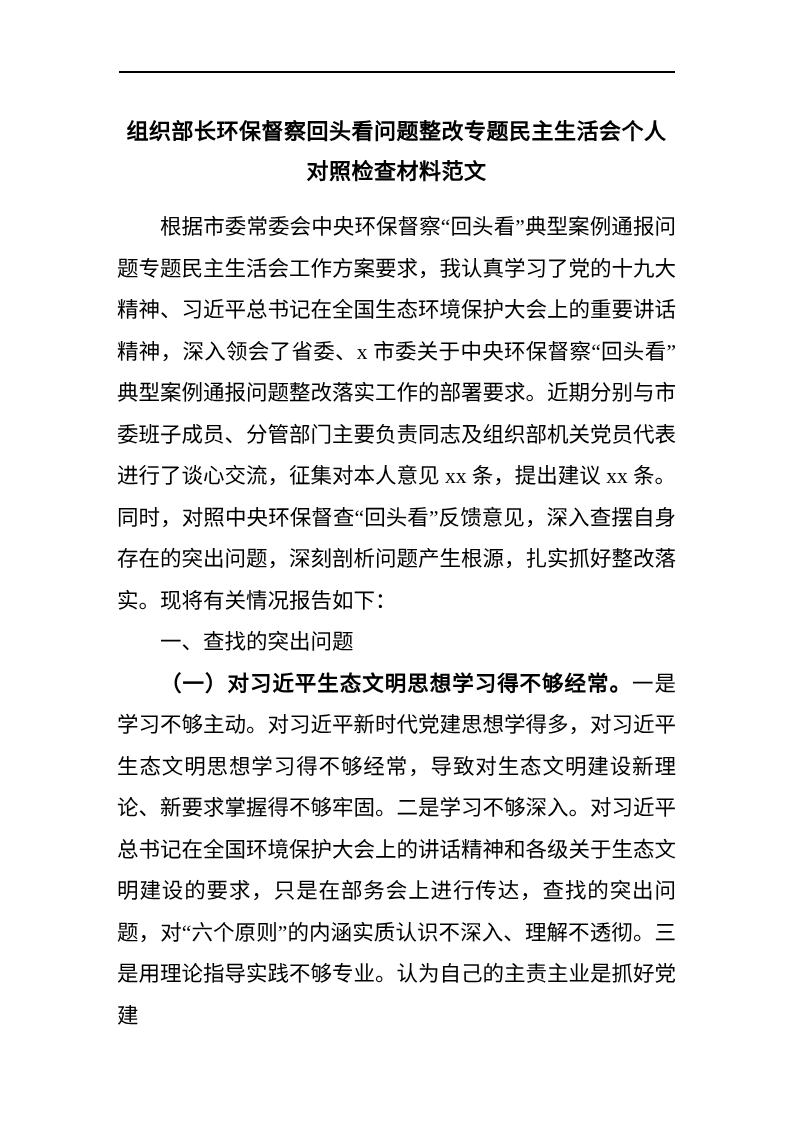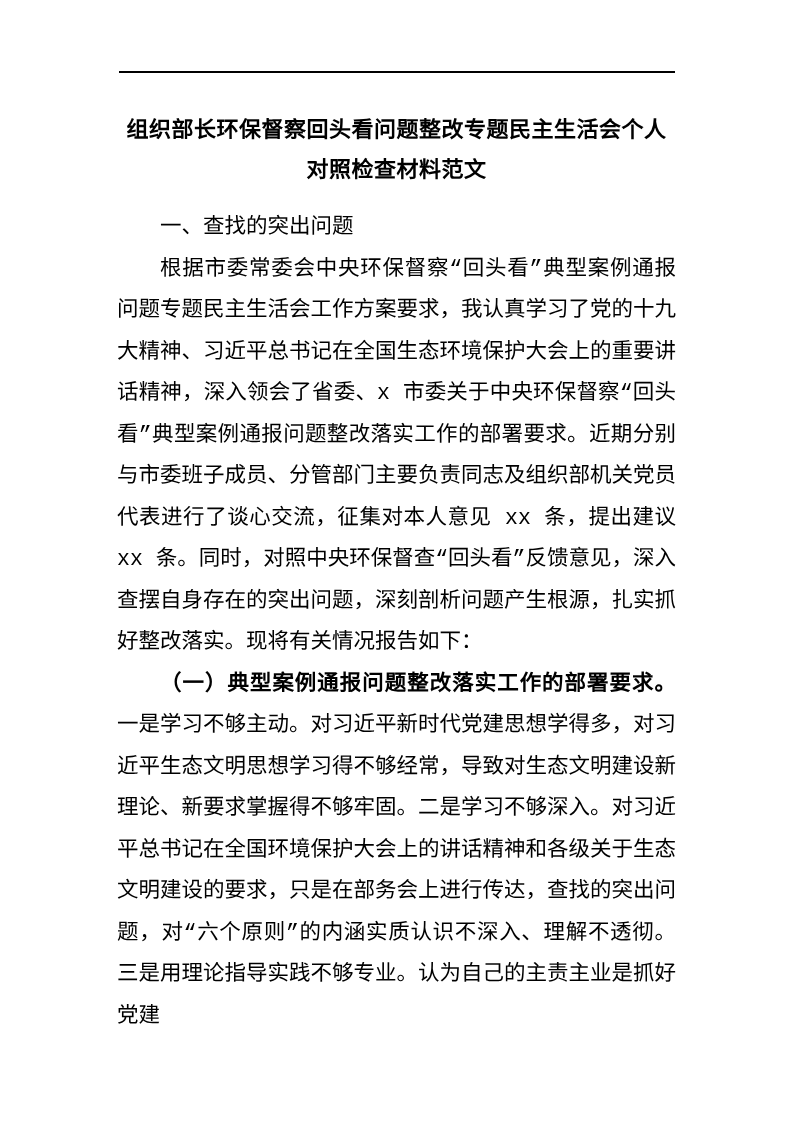--- a/index.html
+++ b/index.html
@@ -6,21 +6,21 @@
     margin: 0;
     padding: 0;
     background: #ffffff;
   }
   .page {
     position: relative;
     width: 793px;
     height: 1122px;
     background: #ffffff;
     color: #000000;
-    font-family: Liberation Mono, monospace;
+    font-family: Liberation Serif, serif;
     overflow: hidden;
   }
   .header-rule {
     position: absolute;
     top: 71px;
     left: 119px;
     width: 556px;
     height: 0;
     border-top: 2px solid #000000;
   }
@@ -59,21 +59,21 @@
 <body>
 
 <div class="page">
 
   <div class="header-rule"></div>
 
   <h1 class="doc-title">组织部长环保督察回头看问题整改专题民主生活会个人对照检查材料范文</h1>
 
   <div class="doc-body">
 
+    <p>根据市委常委会中央环保督察“回头看”典型案例通报问题专题民主生活会工作方案要求，我认真学习了党的十九大精神、习近平总书记在全国生态环境保护大会上的重要讲话精神，深入领会了省委、x 市委关于中央环保督察“回头看”典型案例通报问题整改落实工作的部署要求。近期分别与市委班子成员、分管部门主要负责同志及组织部机关党员代表进行了谈心交流，征集对本人意见 xx 条，提出建议 xx 条。同时，对照中央环保督查“回头看”反馈意见，深入查摆自身存在的突出问题，深刻剖析问题产生根源，扎实抓好整改落实。现将有关情况报告如下：</p>
+
     <p>一、查找的突出问题</p>
 
-    <p>根据市委常委会中央环保督察“回头看”典型案例通报问题专题民主生活会工作方案要求，我认真学习了党的十九大精神、习近平总书记在全国生态环境保护大会上的重要讲话精神，深入领会了省委、x 市委关于中央环保督察“回头看”典型案例通报问题整改落实工作的部署要求。近期分别与市委班子成员、分管部门主要负责同志及组织部机关党员代表进行了谈心交流，征集对本人意见 xx 条，提出建议 xx 条。同时，对照中央环保督查“回头看”反馈意见，深入查摆自身存在的突出问题，深刻剖析问题产生根源，扎实抓好整改落实。现将有关情况报告如下：</p>
-
-    <p><span class="bold-lead">（一）典型案例通报问题整改落实工作的部署要求。</span><span>一是学习不够主动。对习近平新时代党建思想学得多，对习近平生态文明思想学习得不够经常，导致对生态文明建设新理论、新要求掌握得不够牢固。二是学习不够深入。对习近平总书记在全国环境保护大会上的讲话精神和各级关于生态文明建设的要求，只是在部务会上进行传达，查找的突出问题，对“六个原则”的内涵实质认识不深入、理解不透彻。三是用理论指导实践不够专业。认为自己的主责主业是抓好党建</span></p>
+    <p><span class="bold-lead">（一）对习近平生态文明思想学习得不够经常。</span><span>一是学习不够主动。对习近平新时代党建思想学得多，对习近平生态文明思想学习得不够经常，导致对生态文明建设新理论、新要求掌握得不够牢固。二是学习不够深入。对习近平总书记在全国环境保护大会上的讲话精神和各级关于生态文明建设的要求，只是在部务会上进行传达，查找的突出问题，对“六个原则”的内涵实质认识不深入、理解不透彻。三是用理论指导实践不够专业。认为自己的主责主业是抓好党建</span></p>
 
   </div>
 
 </div>
 
 </body></html>

